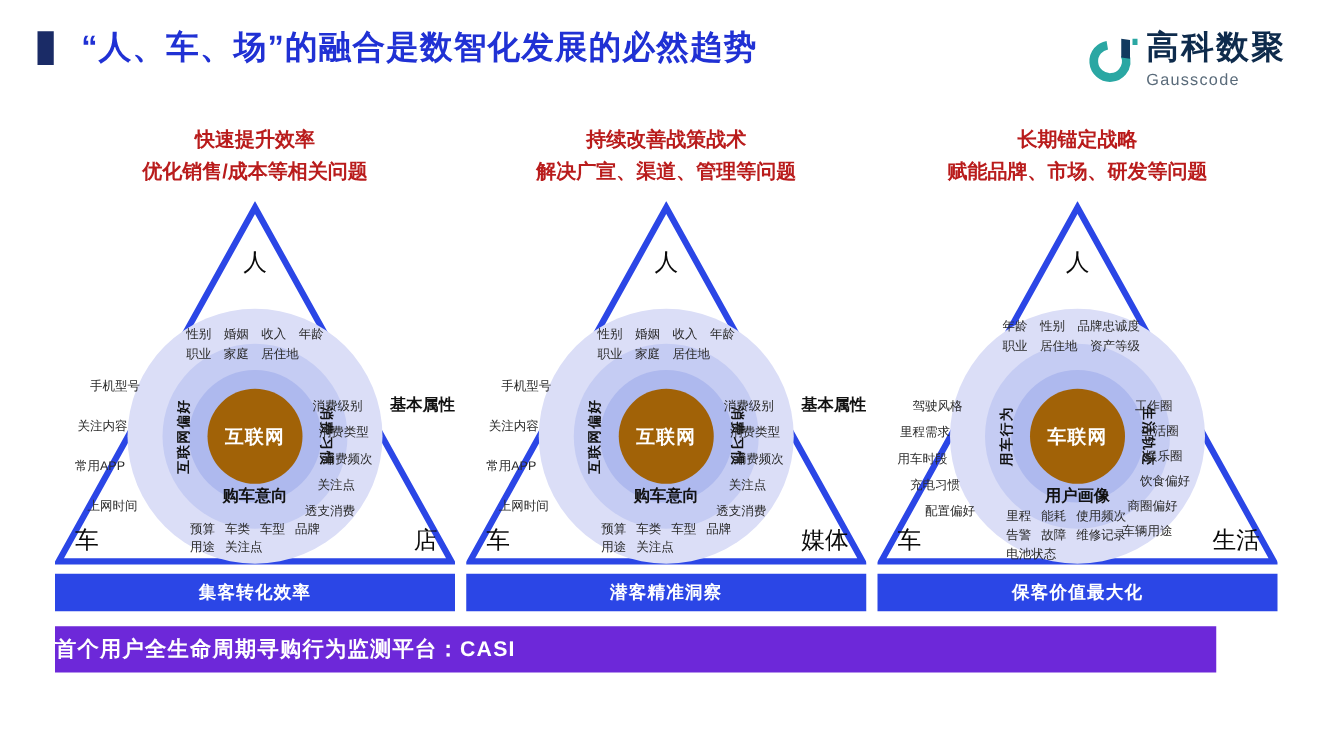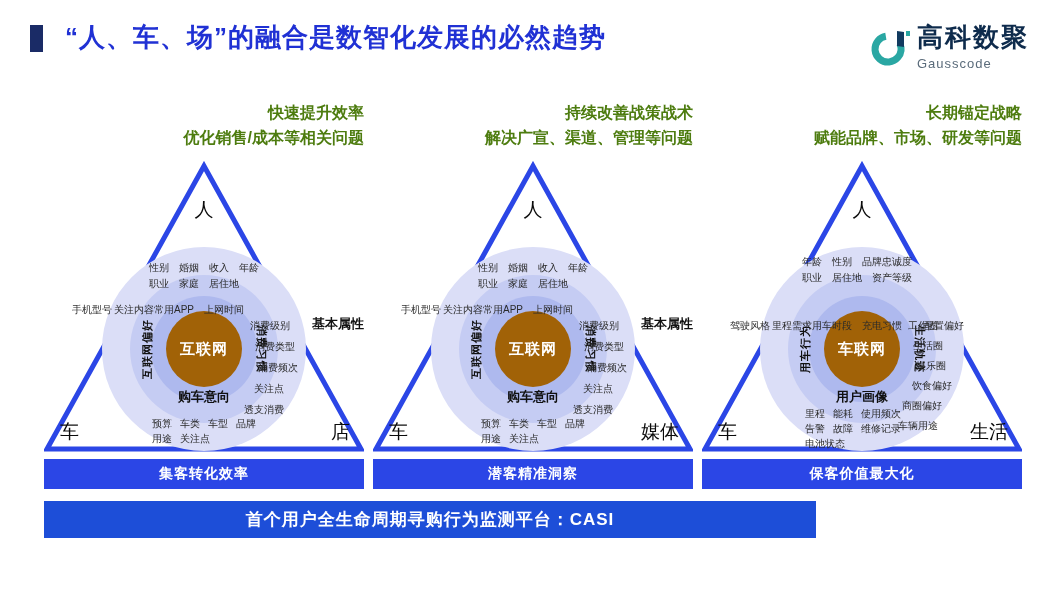--- a/index.html
+++ b/index.html
@@ -12,21 +12,21 @@
   .title { font-size:26px; font-weight:bold; color:#2031D4; margin-left:22px; letter-spacing:1px; }
   .logo { margin-left:auto; display:flex; align-items:center; }
   .logo svg { display:block; }
   .logo-text { margin-left:6px; }
   .logo-name { font-size:26px; font-weight:bold; color:#0E2B4C; letter-spacing:2px; }
   .logo-sub { font-size:13px; color:#5a6b7a; letter-spacing:1px; margin-top:1px; }
 
   
   .columns { display:flex; gap:9px; padding-left:44px; margin-top:30px; }
   .panel { width:320px; flex:0 0 320px; }
-  .heading { text-align:right; font-size:16px; font-weight:bold; color:#4d7c0f; line-height:1.55; height:52px; }
+  .heading { text-align:center; font-size:16px; font-weight:bold; color:#b91c1c; line-height:1.55; height:52px; }
 
   .diagram { position:relative; height:292px; margin-top:8px; }
   .tri { position:absolute; left:0; top:0; }
 
   .circle { position:absolute; border-radius:50%; }
   .c-outer  { left:58px;  top:86px;  width:204px; height:204px; background:#DBDEF7; }
   .c-middle { left:86px;  top:114px; width:148px; height:148px; background:#C5CCF3; }
   .c-inner  { left:107px; top:135px; width:106px; height:106px; background:#AEB9EE; }
   .c-core   { left:122px; top:150px; width:76px;  height:76px;  background:#a16207;
               display:flex; align-items:center; justify-content:center;
@@ -49,21 +49,21 @@
 
   .items-top { position:absolute; top:100px; left:50%; transform:translateX(-50%);
                width:110px; display:flex; flex-wrap:wrap; column-gap:10px; row-gap:3px; }
   .p3 .items-top { width:120px; top:94px; }
 
   .items-bottom { position:absolute; top:256px; left:50%; transform:translateX(-50%);
                   width:104px; display:flex; flex-wrap:wrap; column-gap:8px; row-gap:2px; }
   .p3 .items-bottom { width:114px; top:246px; }
 
   .items-left { position:absolute; left:16px; top:142px; width:80px;
-                display:flex; flex-direction:row; align-items:flex-start; }
+                display:flex; flex-direction:column; align-items:flex-start; }
   .items-left .item { margin-bottom:19px; }
   .p3 .items-left { top:158px; }
   .p3 .items-left .item { margin-bottom:8px; }
   .items-left .item:nth-child(1){ margin-left:12px; }
   .items-left .item:nth-child(2){ margin-left:2px; }
   .items-left .item:nth-child(3){ margin-left:0; }
   .items-left .item:nth-child(4){ margin-left:10px; }
   .items-left .item:nth-child(5){ margin-left:22px; }
 
   .items-right { position:absolute; left:196px; top:158px; width:86px;
@@ -74,23 +74,23 @@
   .items-right .item:nth-child(2){ margin-left:15px; }
   .items-right .item:nth-child(3){ margin-left:18px; }
   .items-right .item:nth-child(4){ margin-left:14px; }
   .items-right .item:nth-child(5){ margin-left:4px; }
   .items-right .item:nth-child(6){ margin-left:0; }
 
   .bar { margin-top:6px; height:30px; background:#2B46E6; color:#fff;
          font-size:14px; font-weight:bold; letter-spacing:1px;
          display:flex; align-items:center; justify-content:center; }
 
-  .footer-bar { margin:12px 0 0 44px; width:772px; height:37px; background:#1d4ed8;
+  .footer-bar { margin:12px 0 0 44px; width:929px; height:37px; background:#6d28d9;
                 color:#fff; font-size:17px; font-weight:bold; letter-spacing:1px;
-                display:flex; align-items:center; justify-content:center; }
+                display:flex; align-items:center; justify-content:flex-start; }
 </style>
 </head>
 <body>
 
 <div class="page">
 
   <div class="header">
     <span class="bullet"></span>
     <div class="title">“人、车、场”的融合是数智化发展的必然趋势</div>
     <div class="logo">

